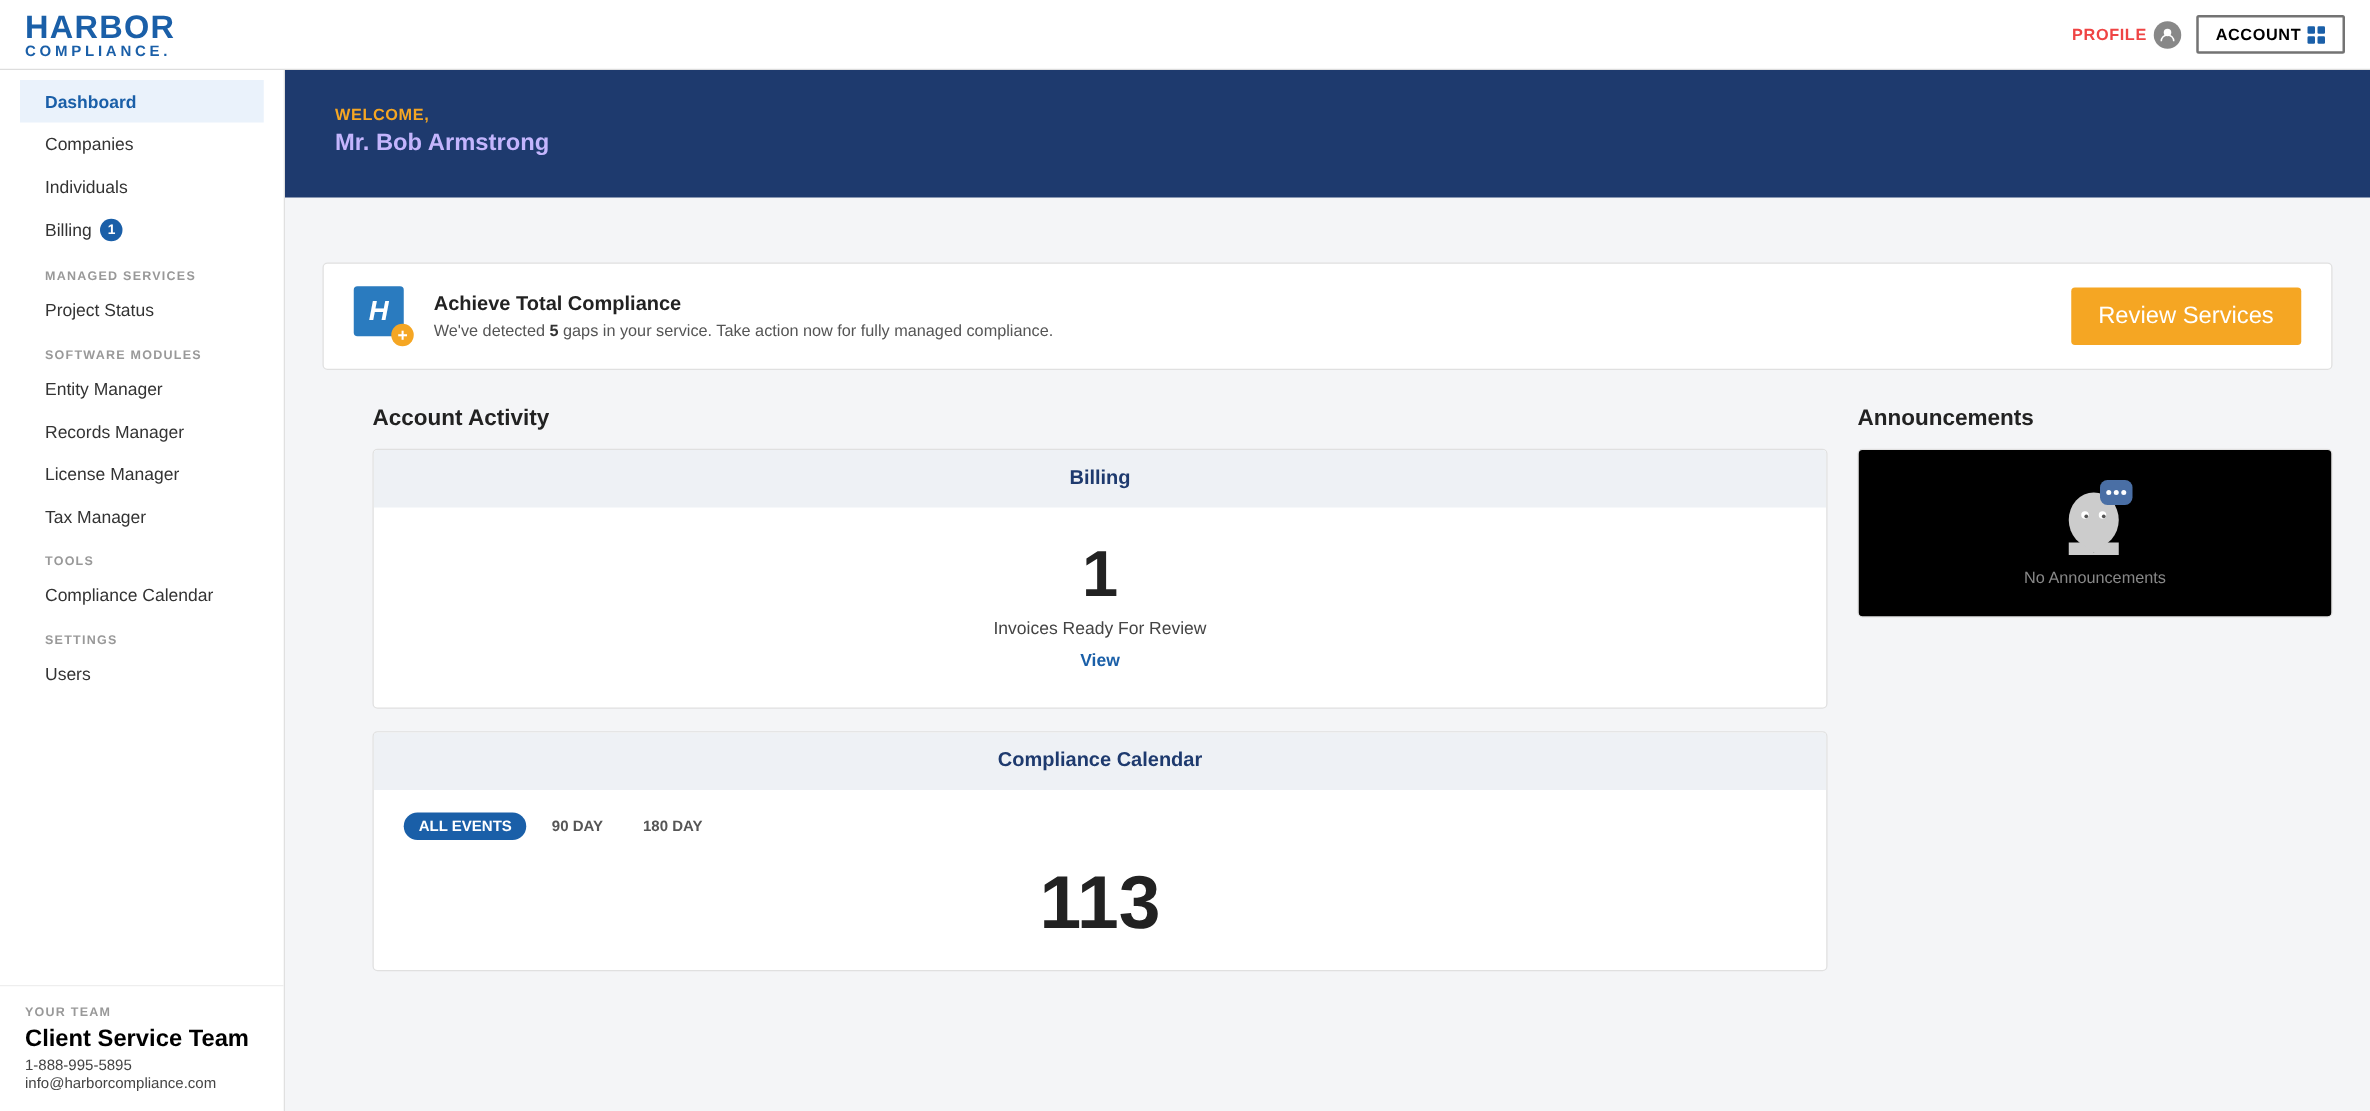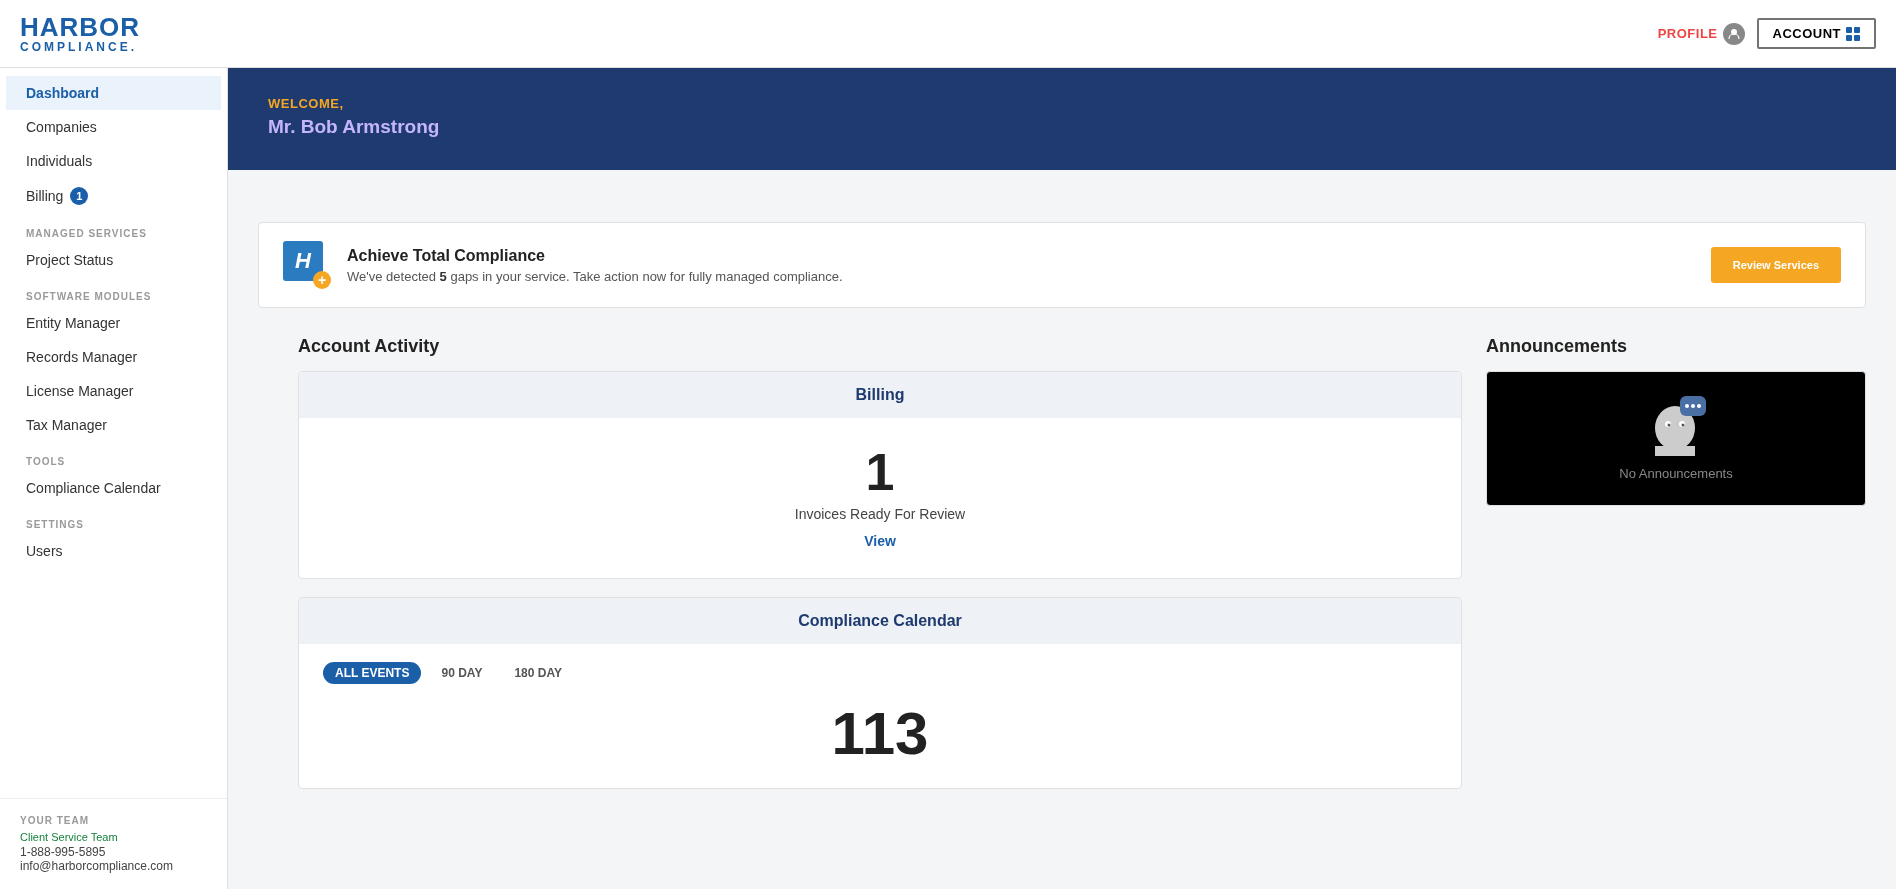--- a/index.html
+++ b/index.html
@@ -6,21 +6,21 @@
     body { font-family: Arial, sans-serif; background: #f4f5f7; display: flex; flex-direction: column; height: 100vh; overflow: hidden; }
 
     
     .top-header {
       background: #fff;
       border-bottom: 1px solid #ddd;
       display: flex;
       align-items: center;
       justify-content: space-between;
       padding: 0 20px;
-      height: 68px;
+      height: 56px;
       flex-shrink: 0;
       z-index: 10;
     }
     .logo-area {
       display: flex;
       flex-direction: column;
       line-height: 1.1;
     }
     .logo-harbor {
       font-size: 26px;
@@ -97,21 +97,21 @@
     
     .sidebar {
       width: 228px;
       background: #fff;
       border-right: 1px solid #e0e0e0;
       display: flex;
       flex-direction: column;
       overflow-y: auto;
       flex-shrink: 0;
     }
-    .sidebar-nav { padding: 8px 6px; flex: 1; }
+    .sidebar-nav { padding: 8px 16px; flex: 1; }
     .sidebar-item {
       display: block;
       padding: 9px 20px;
       color: #333;
       font-size: 14px;
       cursor: pointer;
       text-decoration: none;
     }
     .sidebar-item.dashboard-item {
       color: #1a5fa8;
@@ -147,21 +147,21 @@
       align-items: center;
       justify-content: center;
     }
     .sidebar-footer {
       padding: 16px 20px;
       border-top: 1px solid #eee;
       font-size: 12px;
       color: #555;
     }
     .sidebar-footer .team-label { color: #999; font-size: 10px; text-transform: uppercase; letter-spacing: 1px; font-weight: 700; margin-bottom: 5px; }
-    .sidebar-footer .team-name { font-weight: 400; color: #15803d; font-size: 11px; }
+    .sidebar-footer .team-name { font-weight: 700; color: #000000; font-size: 19px; }
     .sidebar-footer .team-phone { color: #444; margin-top: 2px; }
     .sidebar-footer .team-email { color: #444; }
 
     
     .content {
       flex: 1;
       overflow-y: auto;
       display: flex;
       flex-direction: column;
       gap: 28px;
@@ -250,22 +250,22 @@
     .achieve-text-sub {
       font-size: 13px;
       color: #555;
     }
     .achieve-text-sub strong { font-weight: 700; color: #333; }
     .review-btn {
       background: #f5a623;
       color: #fff;
       border: none;
       padding: 12px 22px;
-      font-size: 11px;
-      font-weight: 700;
+      font-size: 19px;
+      font-weight: 400;
       border-radius: 3px;
       cursor: pointer;
       white-space: nowrap;
     }
 
     
     .two-col {
       display: grid;
       grid-template-columns: 1fr 380px;
       gap: 24px;

